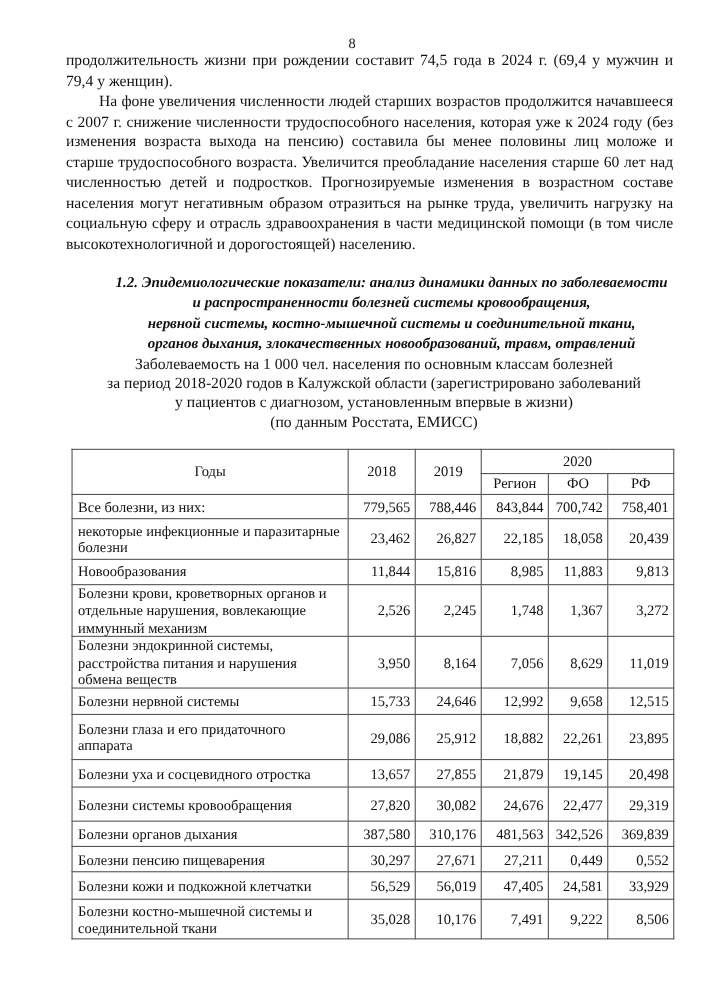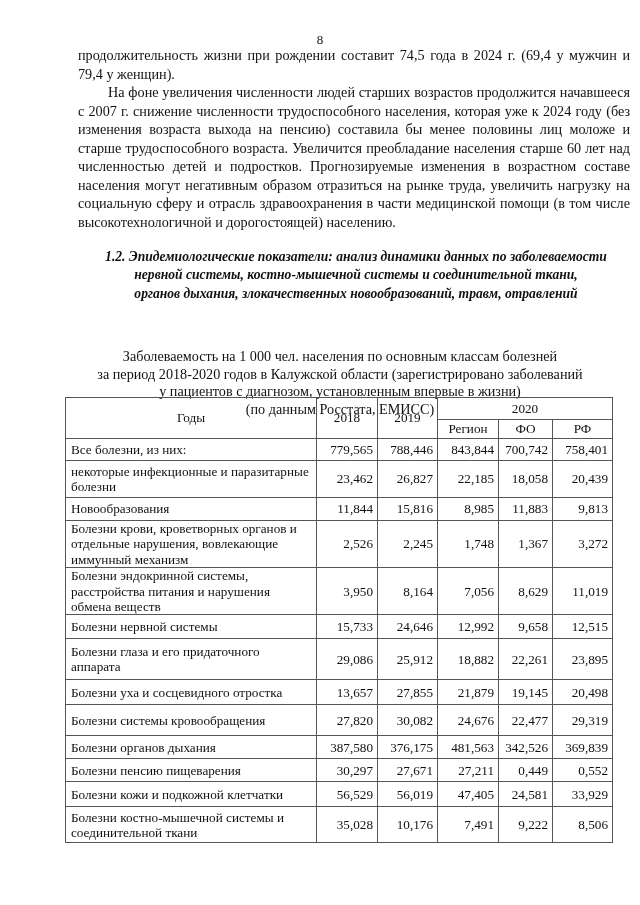--- a/index.html
+++ b/index.html
@@ -1,41 +1,42 @@
 <!DOCTYPE html>
 <html><head>
 <meta charset="utf-8">
 <style>
   html, body { margin: 0; padding: 0; background: #ffffff; }
   body { width: 640px; height: 905px; position: relative; overflow: hidden;
          font-family: "Liberation Serif", "DejaVu Serif", serif; color: #111; }
   .page-number { position: absolute; top: 32px; left: 0; width: 640px; text-align: center; font-size: 13px; }
-  .para { position: absolute; left: 78px; width: 552px; font-size: 14.2px; line-height: 18.5px; text-align: justify; margin: 0; }
+  .para { position: absolute; left: 60px; width: 552px; font-size: 14.2px; line-height: 18.5px; text-align: justify; margin: 0; }
   .para.indent { text-indent: 30px; }
   .heading { position: absolute; left: 62px; width: 556px; top: 232px; font-size: 13.6px; line-height: 18.4px;
              font-style: italic; font-weight: bold; text-align: center; margin: 16px; }
   .heading .line { display: block; white-space: nowrap; }
-  .caption { position: absolute; left: 62px; width: 556px; top: 348px; font-size: 14.2px; line-height: 17.6px; text-align: center; margin: 0; }
+  .caption { position: absolute; left: 62px; width: 556px; top: 323px; font-size: 14.2px; line-height: 17.6px; text-align: center; margin: 0; }
   .caption .line { display: block; white-space: nowrap; }
-  table.data { position: absolute; left: 65px; top: 397px; border-collapse: collapse; font-size: 13.2px; line-height: 15.4px; }
+  table.data { position: absolute; left: 65px; top: 408px; border-collapse: collapse; font-size: 13.2px; line-height: 15.4px; }
   table.data td, table.data th { border: 1px solid #555; padding: 0 6px; font-weight: normal; }
   table.data th { text-align: center; }
   table.data td.num { text-align: right; padding-right: 4px; }
   table.data td.label { text-align: left; padding-left: 5px; }
 </style>
 </head>
 <body>
 
 <div class="page-number">8</div>
 
 <p class="para" style="top:46px;">продолжительность жизни при рождении составит 74,5 года в 2024 г. (69,4 у мужчин и 79,4 у женщин).</p>
 <p class="para indent" style="top:83px;">На фоне увеличения численности людей старших возрастов продолжится начавшееся с 2007 г. снижение численности трудоспособного населения, которая уже к 2024 году (без изменения возраста выхода на пенсию) составила бы менее половины лиц моложе и старше трудоспособного возраста. Увеличится преобладание населения старше 60 лет над численностью детей и подростков. Прогнозируемые изменения в возрастном составе населения могут негативным образом отразиться на рынке труда, увеличить нагрузку на социальную сферу и отрасль здравоохранения в части медицинской помощи (в том числе высокотехнологичной и дорогостоящей) населению.</p>
 
 <h2 class="heading">
   <span class="line">1.2. Эпидемиологические показатели: анализ динамики данных по заболеваемости</span>
+  <span class="line">и распространенности болезней системы кровообращения,</span>
   <span class="line">нервной системы, костно-мышечной системы и соединительной ткани,</span>
   <span class="line">органов дыхания, злокачественных новообразований, травм, отравлений</span>
 </h2>
 
 <div class="caption">
   <span class="line">Заболеваемость на 1 000 чел. населения по основным классам болезней</span>
   <span class="line">за период 2018-2020 годов в Калужской области (зарегистрировано заболеваний</span>
   <span class="line">у пациентов с диагнозом, установленным впервые в жизни)</span>
   <span class="line">(по данным Росстата, ЕМИСС)</span>
 </div>
@@ -131,21 +132,21 @@
       <td class="label">Болезни системы кровообращения</td>
       <td class="num">27,820</td>
       <td class="num">30,082</td>
       <td class="num">24,676</td>
       <td class="num">22,477</td>
       <td class="num">29,319</td>
     </tr>
     <tr style="height:23px;">
       <td class="label">Болезни органов дыхания</td>
       <td class="num">387,580</td>
-      <td class="num">376,175</td>
+      <td class="num">310,176</td>
       <td class="num">481,563</td>
       <td class="num">342,526</td>
       <td class="num">369,839</td>
     </tr>
     <tr style="height:23px;">
       <td class="label">Болезни пенсию пищеварения</td>
       <td class="num">30,297</td>
       <td class="num">27,671</td>
       <td class="num">27,211</td>
       <td class="num">0,449</td>

